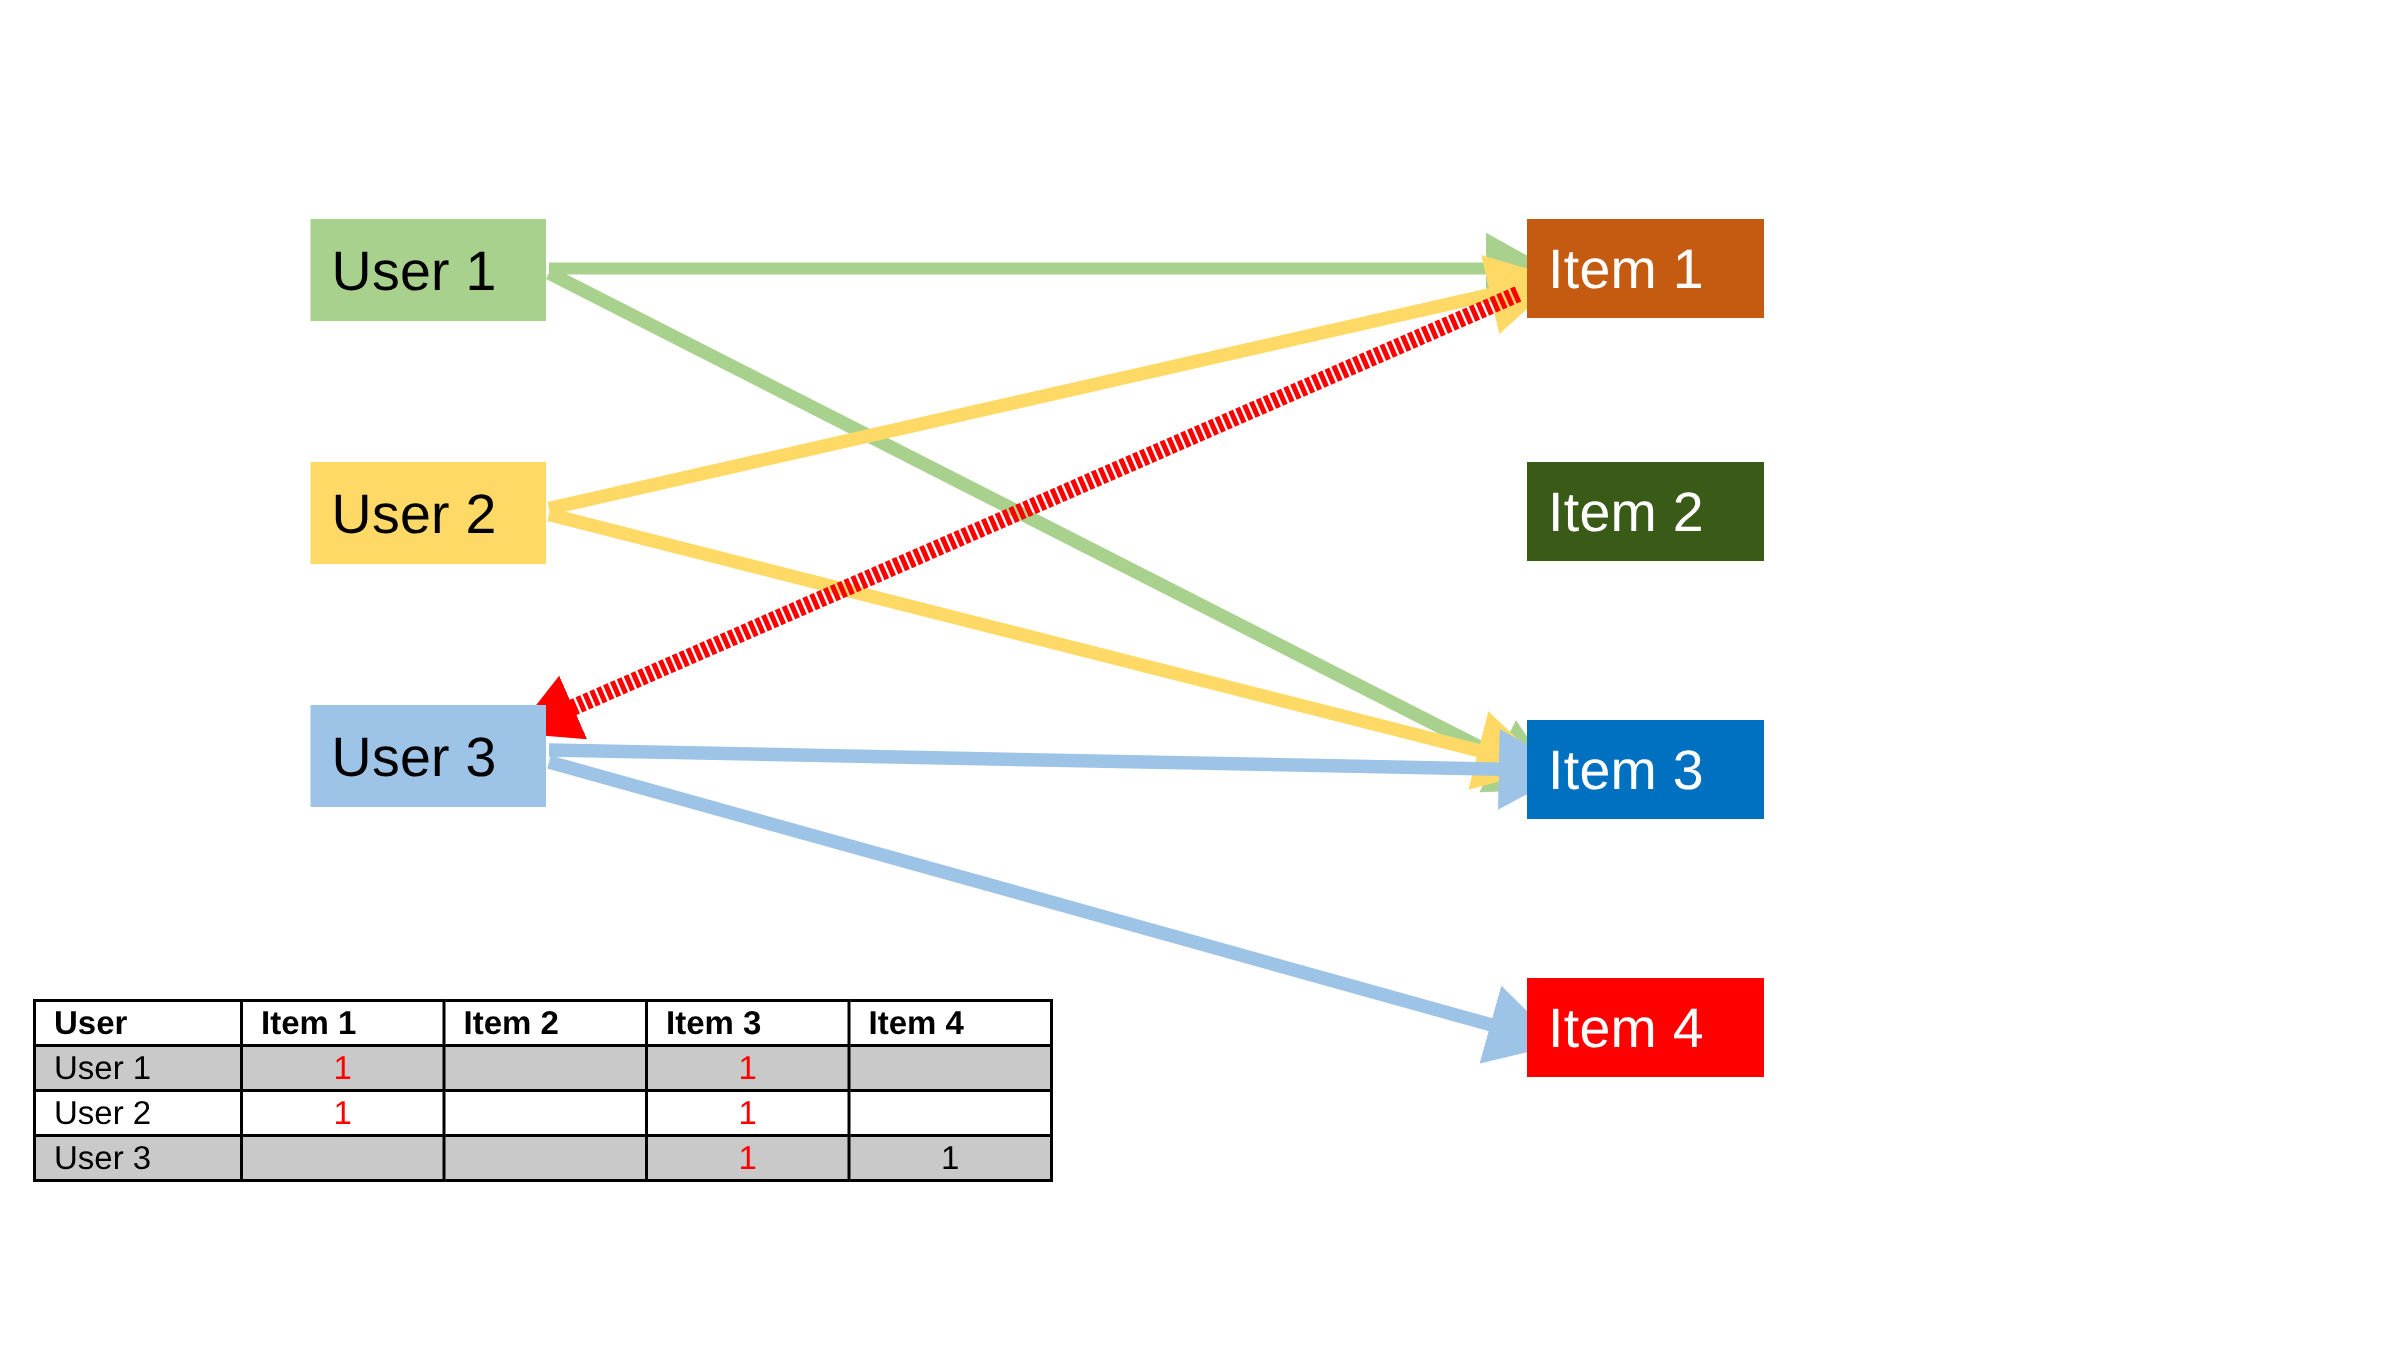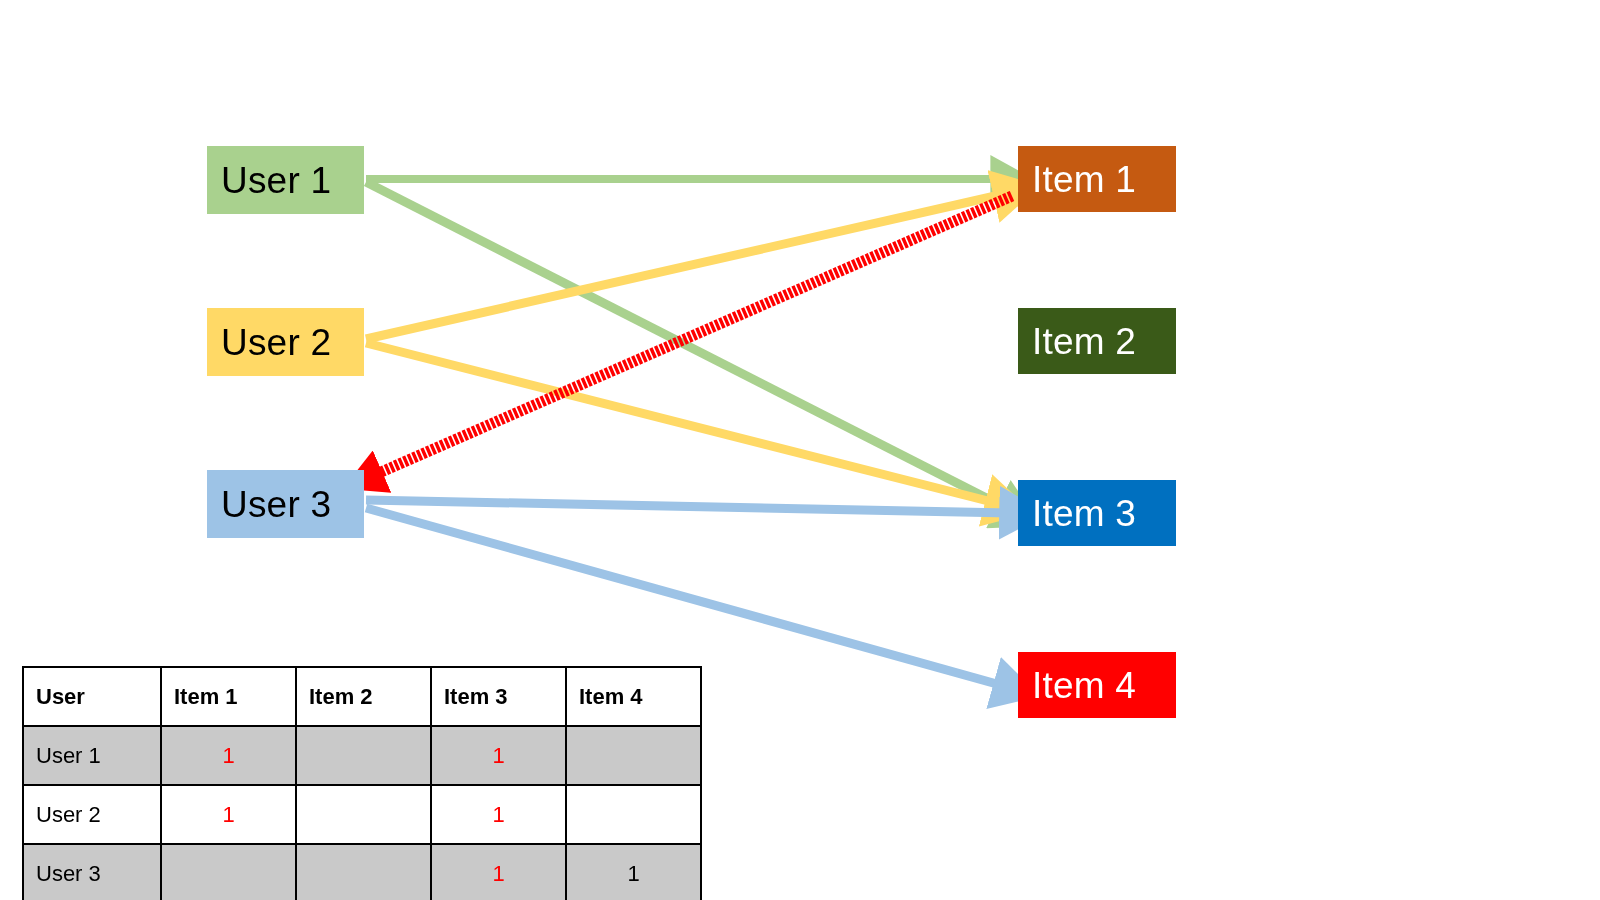--- a/index.html
+++ b/index.html
@@ -58,21 +58,21 @@
     z-index: 6;
   }
   table#matrix-table {
     border-collapse: collapse;
     table-layout: fixed;
     background: #ffffff;
   }
   table#matrix-table th,
   table#matrix-table td {
     border: 2px solid #000000;
-    height: 59px;
+    height: 30px;
     font-size: 22px;
     line-height: 1;
     box-sizing: border-box;
   }
   table#matrix-table th {
     font-weight: bold;
     text-align: left;
     padding-left: 12px;
     background: #ffffff;
     color: #000000;

